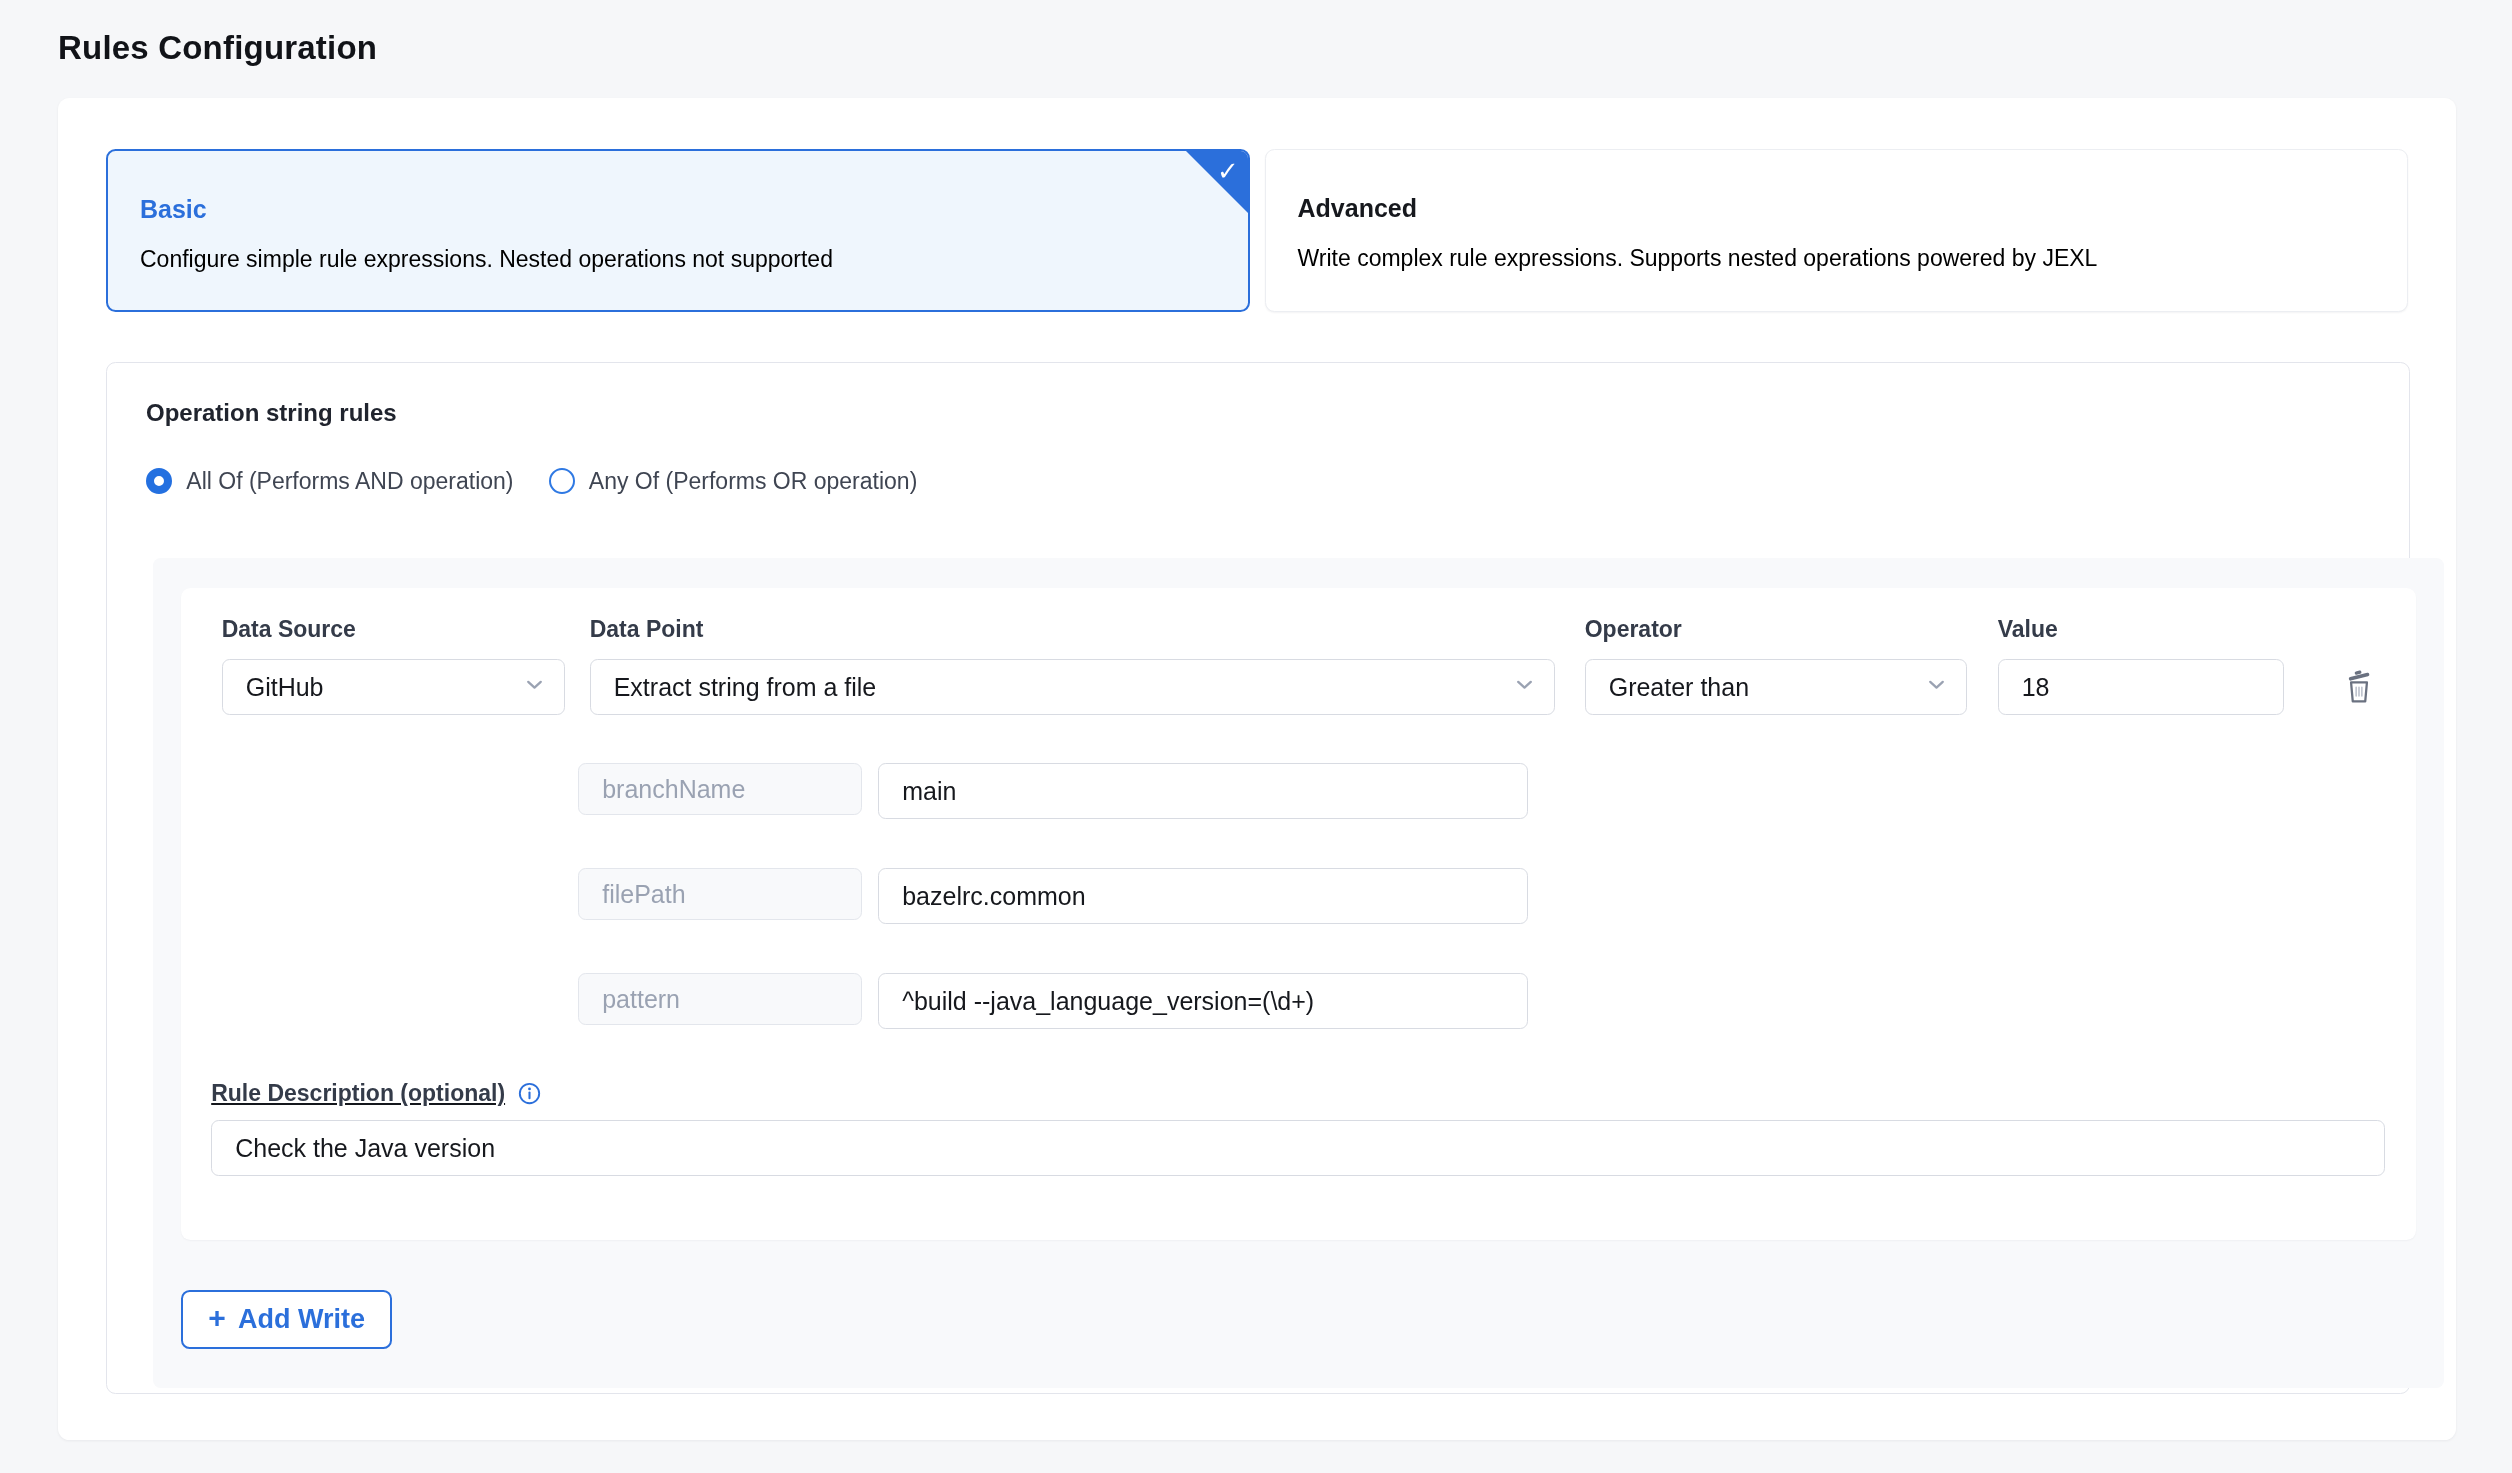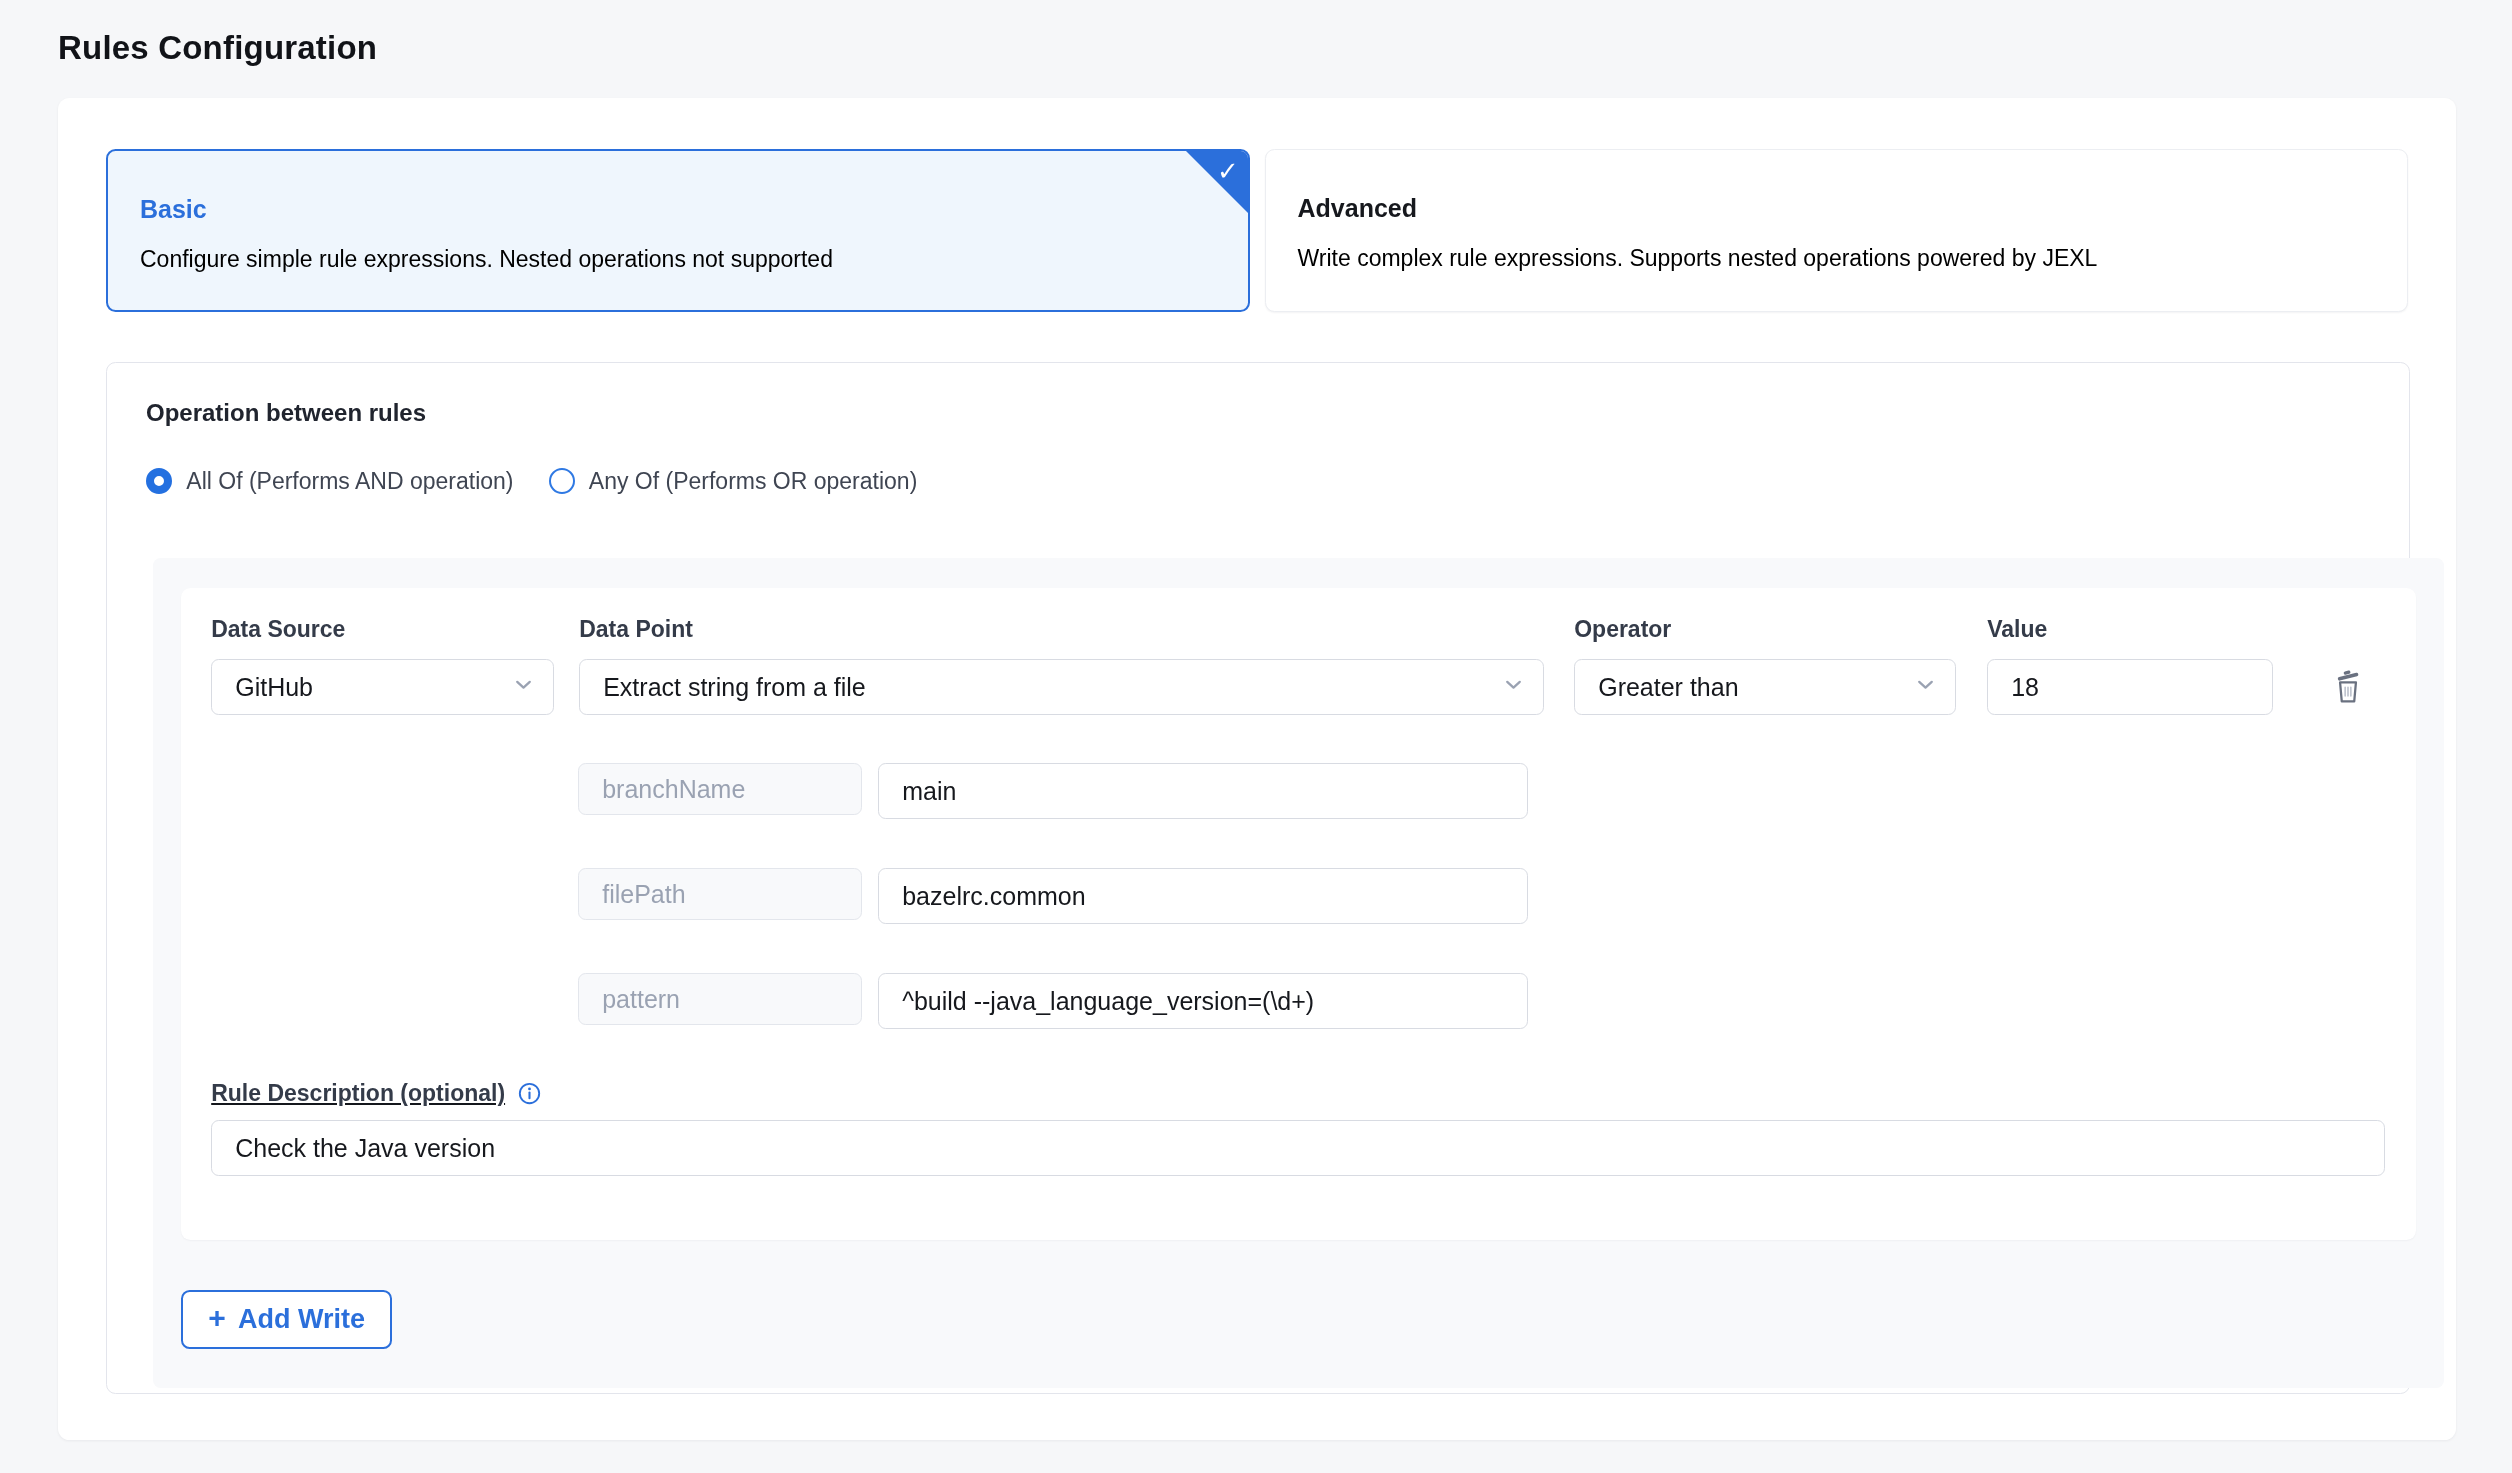--- a/index.html
+++ b/index.html
@@ -86,21 +86,21 @@
   }
 
   .rule-card {
     width:2235px; height:652px;
     background:#ffffff;
     border-radius:9.5px;
     box-shadow:0 1px 1.9px rgba(16,24,40,0.04);
     padding:28.5px 30px 0 30px;
   }
 
-  .fields-row { display:flex; }
+  .fields-row { display:flex;justify-content:center; }
   .field-col { display:flex; flex-direction:column; }
   .field-label { font-size:23px; font-weight:700; color:#343b49; margin-bottom:16px; }
   .control {
     height:56px; border:1.4px solid #d8dbe2; border-radius:7.6px;
     background:#ffffff; display:flex; align-items:center;
     padding:0 17px 0 23px; font-size:25px; color:#16181d;
   }
   .select { justify-content:space-between; cursor:pointer; }
   .select .chev { flex:0 0 auto; margin-left:11.4px; }
   .w-source { width:343px; }
@@ -165,21 +165,21 @@
         <div class="mode-desc">Configure simple rule expressions. Nested operations not supported</div>
       </div>
       <div class="mode-card advanced">
         <div class="mode-title">Advanced</div>
         <div class="mode-desc">Write complex rule expressions. Supports nested operations powered by JEXL</div>
       </div>
     </div>
 
     <div class="section">
       <div class="section-top">
-        <div class="section-label">Operation between rules</div>
+        <div class="section-label">Operation string rules</div>
         <div class="radio-row">
           <div class="radio-option">
             <span class="radio-circle selected"></span>
             <span class="radio-label">All Of (Performs AND operation)</span>
           </div>
           <div class="radio-option">
             <span class="radio-circle unselected"></span>
             <span class="radio-label">Any Of (Performs OR operation)</span>
           </div>
         </div>

